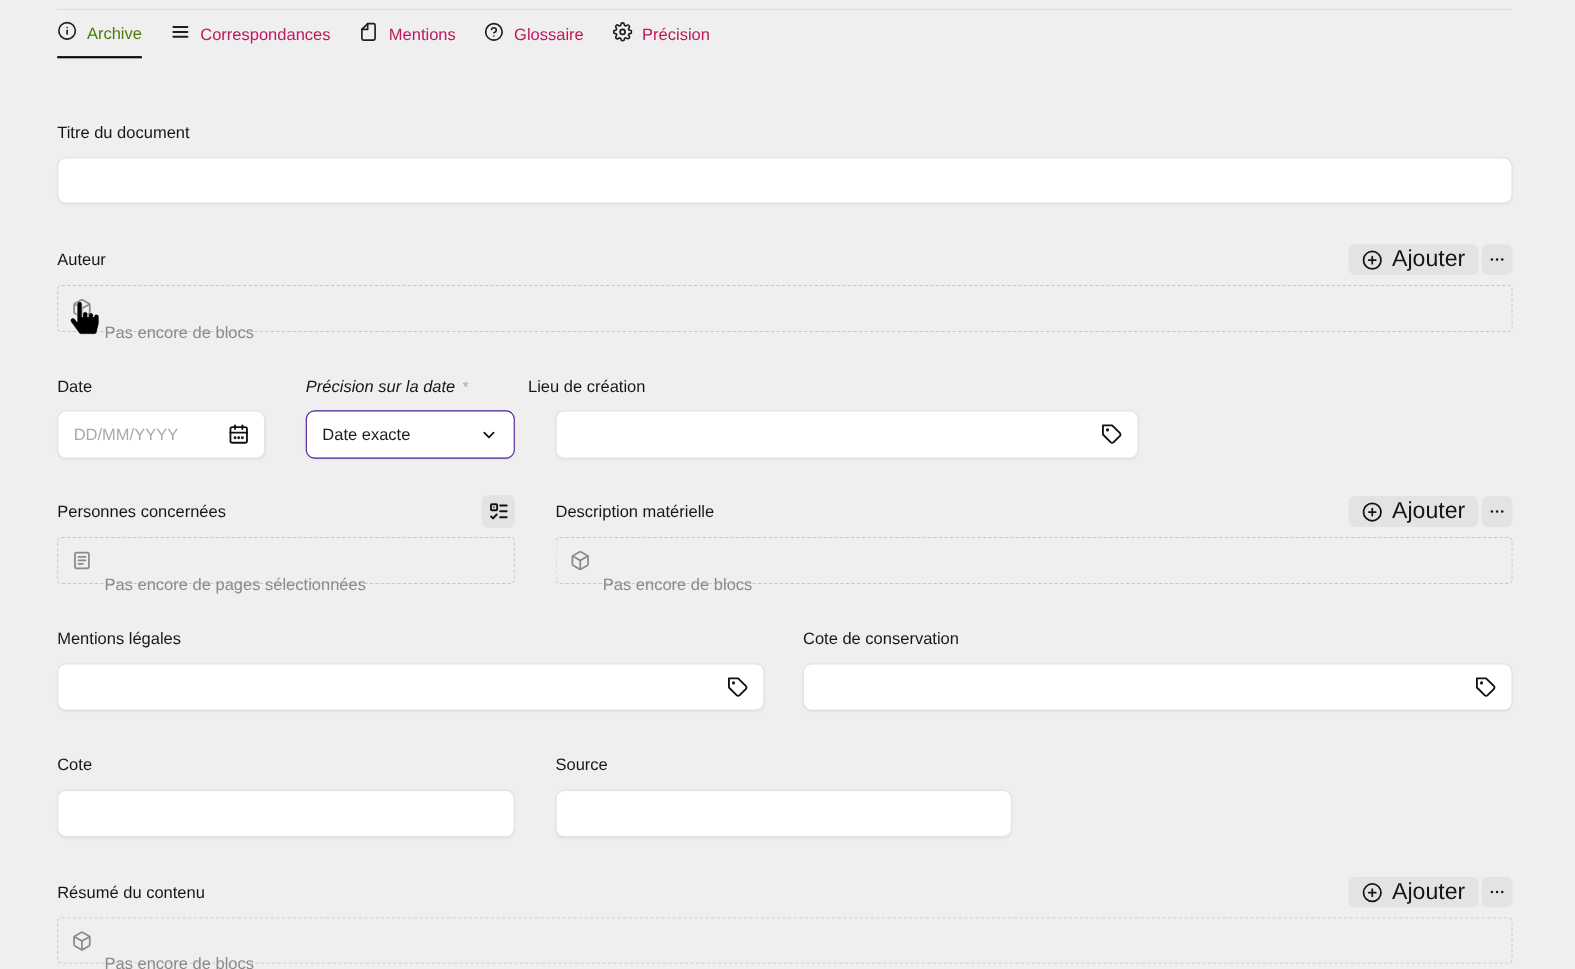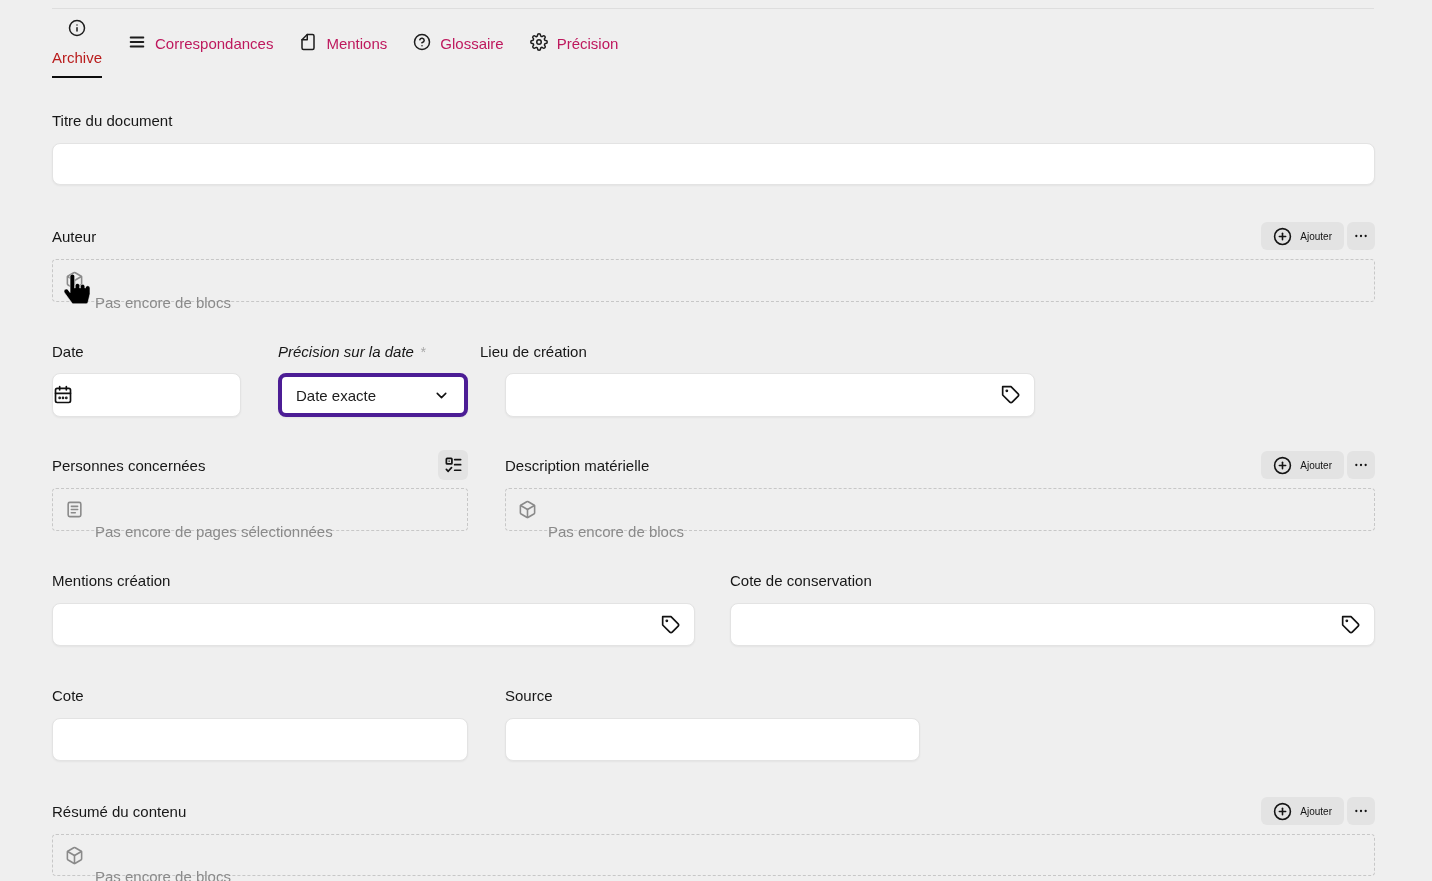--- a/index.html
+++ b/index.html
@@ -11,47 +11,47 @@
     overflow: hidden;
     color: #1c1c1c;
   }
   .abs { position: absolute; }
 
   
   .top-divider { left: 52px; top: 8px; width: 1322px; height: 1px; background: #dedede; }
   .tabbar { left: 52px; top: 19px; display: flex; gap: 26px; }
   .tab { display: flex; align-items: center; gap: 9px; font-size: 15px; color: #be185d;
          padding-bottom: 10px; cursor: pointer; }
-  .tab.active { color: #b91c1c; border-bottom: 2.5px solid #0d0d0d; flex-direction: column; }
+  .tab.active { color: #4d7c0f; border-bottom: 2.5px solid #0d0d0d; }
   .tab svg { stroke: #1d1d1d; }
 
   
   .field-label { font-size: 15px; color: #171717; }
   .req-mark { color: #a8a8a8; margin-left: 6px; font-size: 14px; }
 
   
   .input-wrap { background: #ffffff; border: 1px solid #e3e3e3; border-radius: 8px;
                 box-shadow: 0 1px 2px rgba(0,0,0,0.05); display: flex; align-items: center; }
   .input-wrap input { flex: 1; min-width: 0; border: none; outline: none; background: transparent;
                       font-size: 15px; font-family: "Liberation Sans", sans-serif;
                       padding: 0 14px; height: 100%; color: #111; }
   .input-wrap input::placeholder { color: #a9a9a9; }
   .trail-icon { margin-right: 13px; display: flex; align-items: center; }
 
   
-  .select-box { background: #ffffff; border: 4px solid #4c1d95; border-radius: 8px;
+  .select-box { background: #ffffff; border: 1px solid #4c1d95; border-radius: 8px;
                 box-shadow: 0 1px 2px rgba(0,0,0,0.05); display: flex; align-items: center;
                 justify-content: space-between; padding: 0 14px; font-size: 15px; cursor: pointer; }
 
   
   .section-header { display: flex; align-items: center; justify-content: space-between; }
   .btn-group { display: flex; gap: 3px; }
   .btn { background: #e3e3e3; border: none; border-radius: 6px; height: 28px;
          display: flex; align-items: center; gap: 8px; padding: 0 12px;
-         font-size: 10px; font-family: "Liberation Sans", sans-serif; color: #141414; cursor: pointer; }
+         font-size: 21px; font-family: "Liberation Sans", sans-serif; color: #141414; cursor: pointer; }
   .btn-more { width: 28px; padding: 0; justify-content: center; }
   .icon-btn { background: #e3e3e3; border: none; border-radius: 6px; width: 30px; height: 30px;
               display: flex; align-items: center; justify-content: center; cursor: pointer; }
 
   
   .dashed-block { border: 1px dashed #c7c7c7; border-radius: 4px; display: flex;
                   align-items: center; gap: 11px; padding: 0 12px; }
   .empty-text { font-size: 15px; color: #8a8a8a; margin-top: 43px; }
   .gray-icon { stroke: #8a8a8a; flex: 0 0 auto; }
 
@@ -144,20 +144,21 @@
 </div>
 
 <div class="abs cursor-icon" style="left:64px; top:274px;">
   <svg width="26" height="30" viewBox="0 0 448 512" fill="#000000" stroke="#ffffff" stroke-width="10">
       <path d="M448 240v96c0 3.084-.357 6.159-1.063 9.162l-32 136C410.686 499.23 394.562 512 376 512H168a40.004 40.004 0 0 1-32.35-16.473l-127.997-176c-12.993-17.866-9.043-42.883 8.822-55.876 17.867-12.994 42.884-9.043 55.877 8.823L104 315.992V40c0-22.091 17.909-40 40-40s40 17.909 40 40v200h8v-40c0-22.091 17.909-40 40-40s40 17.909 40 40v40h8v-24c0-22.091 17.909-40 40-40s40 17.909 40 40v24h8c0-22.091 17.909-40 40-40s40 17.909 40 40z"></path>
     </svg>
 </div>
 
 <div class="abs field-label" style="left:52px; top:343px;">Date</div>
 <div class="abs input-wrap" style="left:52px; top:373px; width:189px; height:44px;">
+  <input type="text" placeholder="DD/MM/YYYY" style="">
   <span class="trail-icon">
       <svg width="20" height="20" viewBox="0 0 24 24" fill="none" stroke="#111" stroke-width="2" stroke-linecap="round" stroke-linejoin="round">
         <rect x="3" y="4" width="18" height="17" rx="2"></rect>
         <line x1="16" y1="2" x2="16" y2="6"></line>
         <line x1="8" y1="2" x2="8" y2="6"></line>
         <line x1="3" y1="10" x2="21" y2="10"></line>
         <circle cx="8" cy="15.5" r="0.6" fill="#111"></circle>
         <circle cx="12" cy="15.5" r="0.6" fill="#111"></circle>
         <circle cx="16" cy="15.5" r="0.6" fill="#111"></circle>
       </svg>
@@ -242,21 +243,21 @@
   <span style="display:flex">
       <svg class="gray-icon" width="19" height="19" viewBox="0 0 24 24" fill="none" stroke-width="2" stroke-linecap="round" stroke-linejoin="round">
         <path d="M21 16V8a2 2 0 0 0-1-1.73l-7-4a2 2 0 0 0-2 0l-7 4A2 2 0 0 0 3 8v8a2 2 0 0 0 1 1.73l7 4a2 2 0 0 0 2 0l7-4A2 2 0 0 0 21 16z"></path>
         <polyline points="3.27 6.96 12 12.01 20.73 6.96"></polyline>
         <line x1="12" y1="22.08" x2="12" y2="12"></line>
       </svg>
     </span>
   <span class="empty-text">Pas encore de blocs</span>
 </div>
 
-<div class="abs field-label" style="left:52px; top:572px;">Mentions création</div>
+<div class="abs field-label" style="left:52px; top:572px;">Mentions légales</div>
 <div class="abs input-wrap" style="left:52px; top:603px; width:643px; height:43px;">
   <input type="text" value="" style="">
   <span class="trail-icon">
       <svg width="20" height="20" viewBox="0 0 24 24" fill="none" stroke="#111" stroke-width="2" stroke-linecap="round" stroke-linejoin="round">
         <path d="M20.59 13.41l-7.17 7.17a2 2 0 0 1-2.83 0L2 12V2h10l8.59 8.59a2 2 0 0 1 0 2.83z"></path>
         <circle cx="7" cy="7" r="0.7" fill="#111"></circle>
       </svg>
     </span>
 </div>
 

